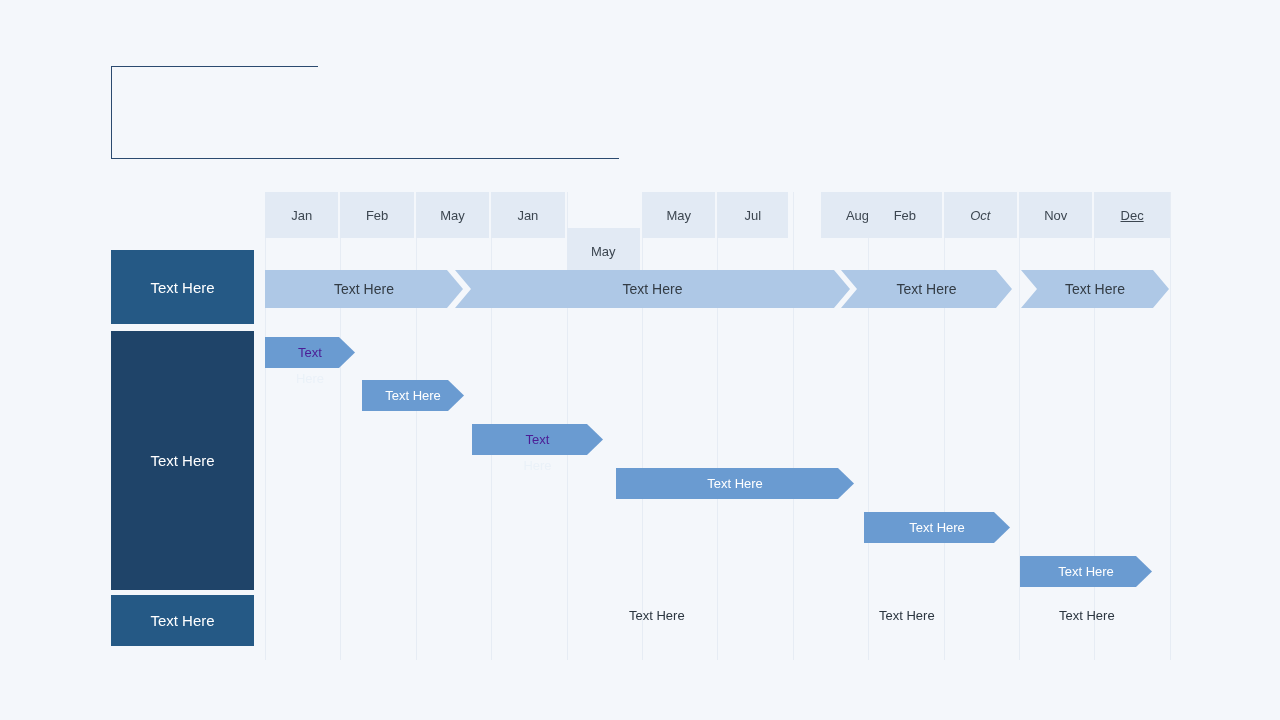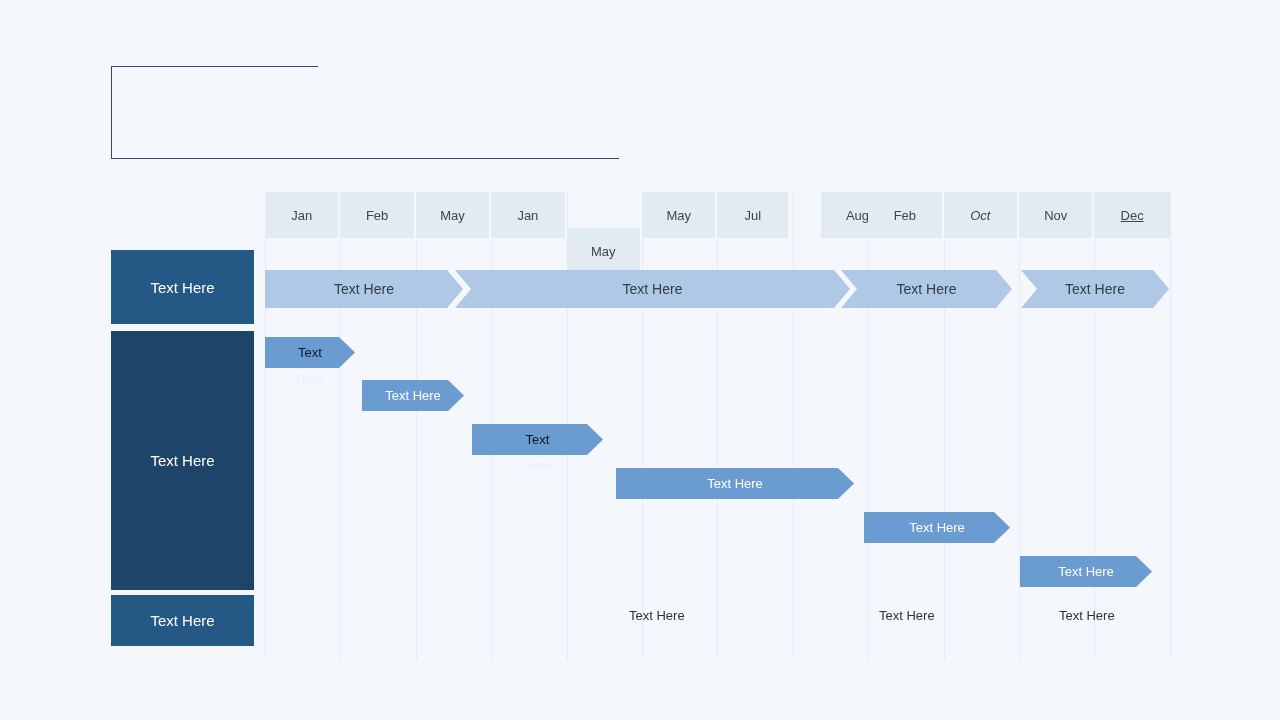--- a/index.html
+++ b/index.html
@@ -126,21 +126,21 @@
     width: 100%;
     text-align: center;
     white-space: normal;
   }
   
   .task-bar.overflow {
     overflow: visible;
     display: block;
   }
   .task-bar.overflow .bar-text {
-    color: #0f172a;
+    color: #4c1d95;
   }
   .overflow-tail {
     position: absolute;
     font-size: 13px;
     color: #eaf1f8;
     line-height: 31px;
     text-align: center;
   }
 
   

